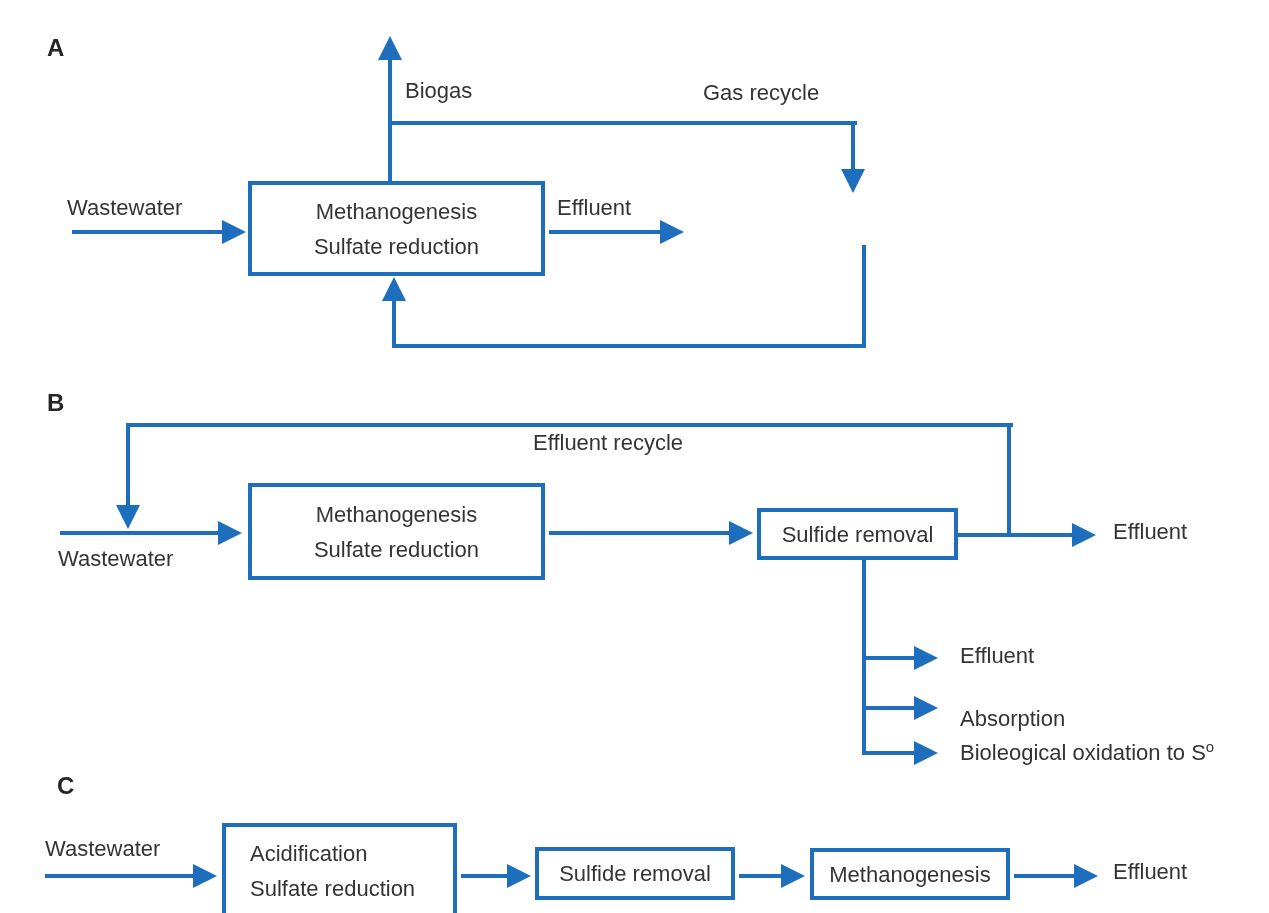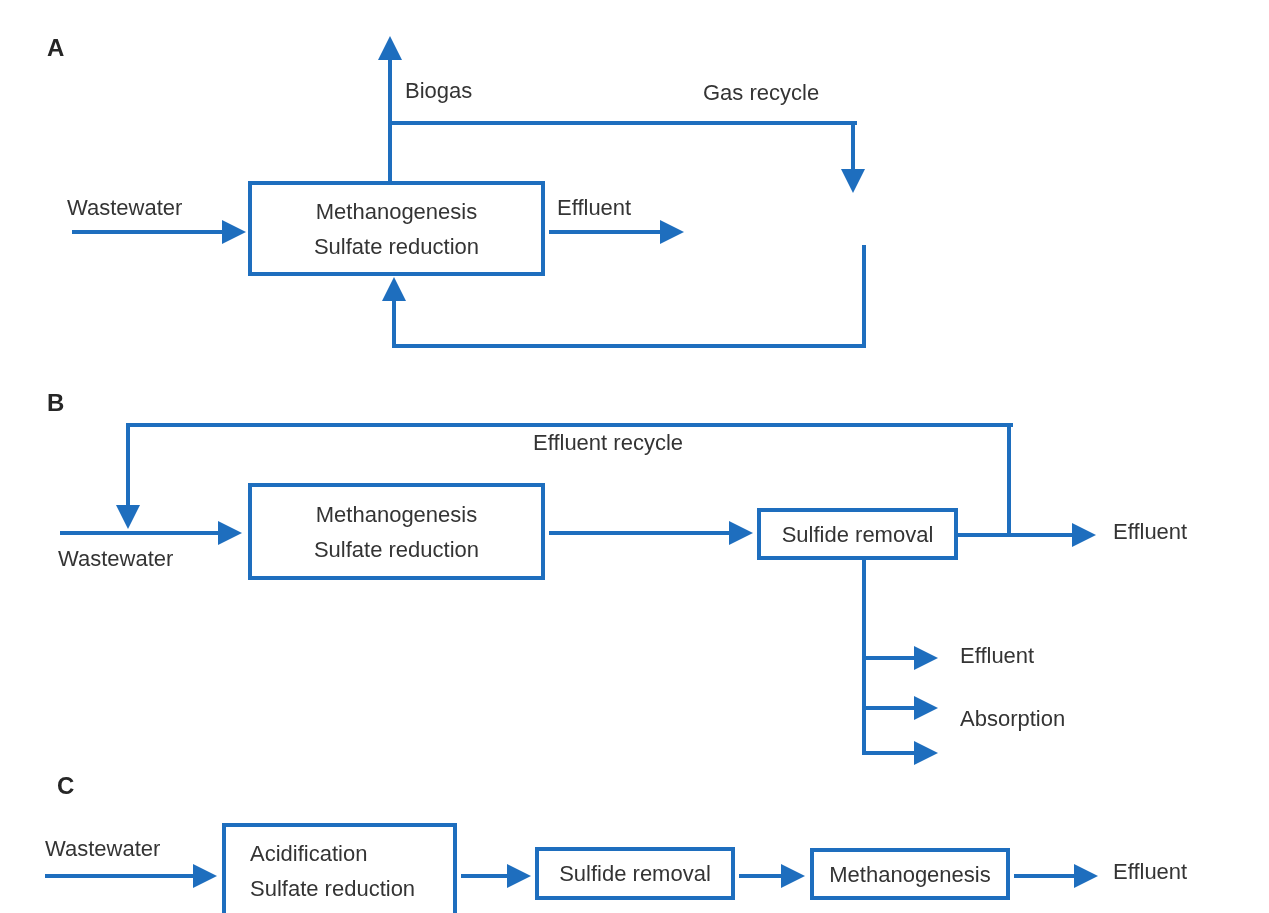--- a/index.html
+++ b/index.html
@@ -92,20 +92,21 @@
   <div class="hline" style="left:862px; top:656px; width:52px;"></div>
   <div class="tri right" style="left:914px; top:646px;"></div>
   <div class="lbl" style="left:960px; top:644px;">Effluent</div>
 
   <div class="hline" style="left:862px; top:706px; width:52px;"></div>
   <div class="tri right" style="left:914px; top:696px;"></div>
   <div class="lbl" style="left:960px; top:694px;margin-top:13px;">Absorption</div>
 
   <div class="hline" style="left:862px; top:751px; width:52px;"></div>
   <div class="tri right" style="left:914px; top:741px;"></div>
+  <div class="lbl" style="left:960px; top:741px;"><span>Bioleogical oxidation to S</span><sup>o</sup></div>
 
   <div class="sec-label" style="left:57px; top:772px;">C</div>
 
   <div class="lbl" style="left:45px; top:837px;">Wastewater</div>
   <div class="hline" style="left:45px; top:874px; width:148px;"></div>
   <div class="tri right" style="left:193px; top:864px;"></div>
 
   <div class="box left-align" style="left:222px; top:823px; width:235px; height:95px;">
     <div>Acidification</div>
     <div>Sulfate reduction</div>

